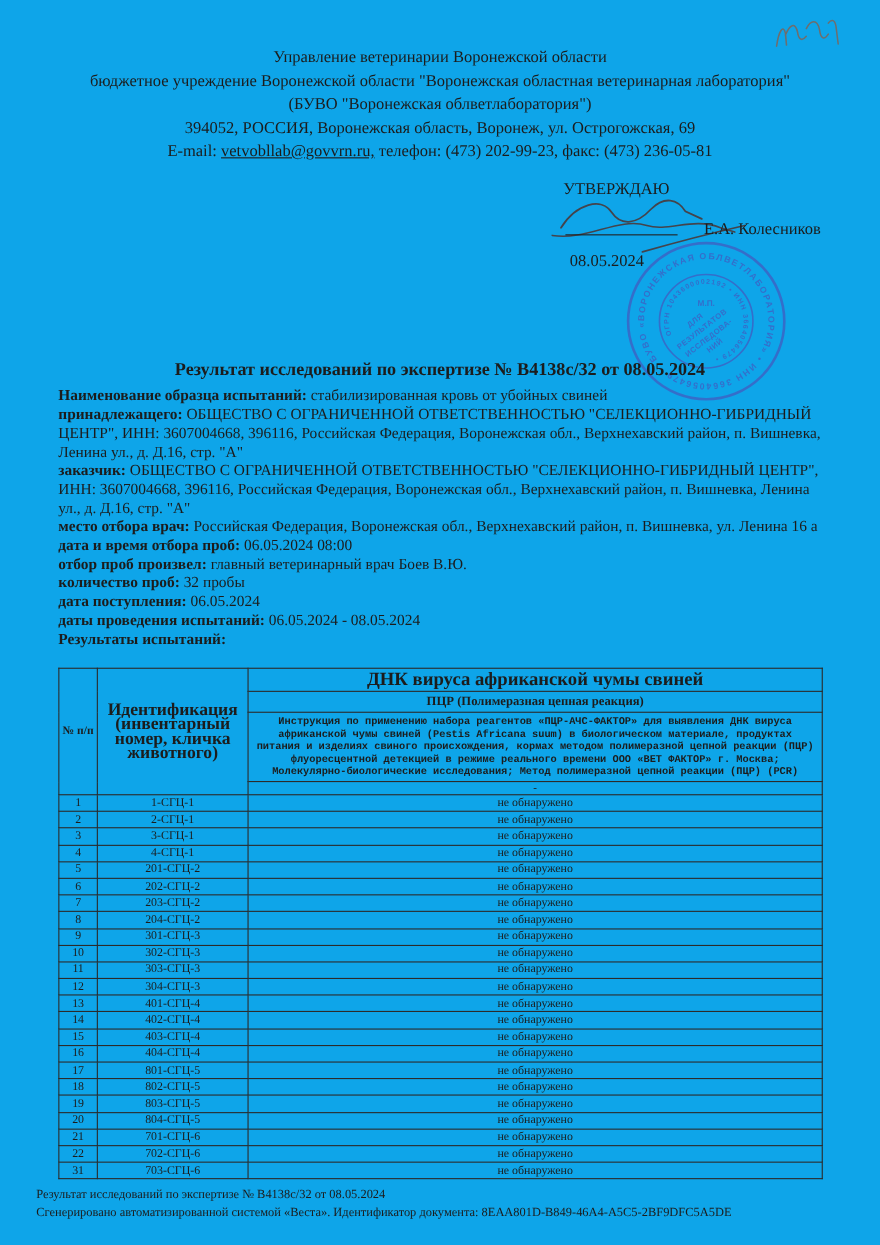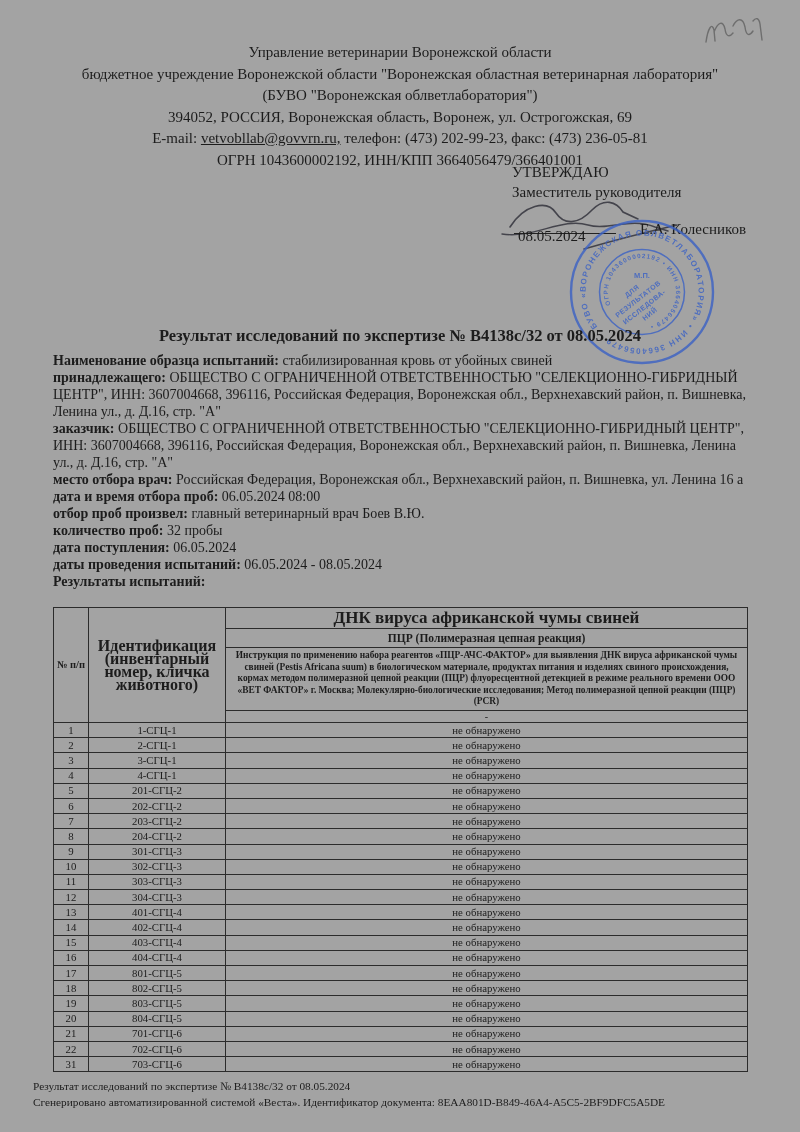--- a/index.html
+++ b/index.html
@@ -1,30 +1,30 @@
 <!DOCTYPE html>
 <html><head>
 <meta charset="utf-8">
 <style>
   html,body{margin:0;padding:0;background:#e8e8e6;}
   #page{
     position:relative;width:800px;height:1132px;margin:0 auto;
-    background:#a3a3a3;overflow:hidden;color:#1c1c1c;
+    background:#0ea5e9;overflow:hidden;color:#1c1c1c;
     font-family:"Liberation Serif","DejaVu Serif",serif;
   }
   
   .letterhead{position:absolute;top:42px;left:0;width:800px;text-align:center;
     font-size:15px;line-height:21.5px;}
   .letterhead .email-link{text-decoration:underline;text-align:center;}
   
   .approval{position:absolute;top:162px;left:512px;width:250px;font-size:15px;line-height:20px;}
   .approval .sig-row{position:relative;margin-top:3px;height:30px;}
   .approval .sig-line{position:absolute;left:2px;top:28px;width:102px;border-bottom:1.4px solid #222;}
   .approval .sig-name{position:absolute;left:128px;top:14px;white-space:nowrap;}
-  .approval .sig-date{position:absolute;left:6px;top:21px;}
+  .approval .sig-date{position:absolute;left:6px;top:43px;}
   .sig-svg{position:absolute;left:-20px;top:-18px;pointer-events:none;}
   
   .corner-mark{position:absolute;left:692px;top:8px;}
   
   .stamp{position:absolute;left:562px;top:212px;opacity:.82;}
   .stamp circle{fill:none;stroke:#3d63c4;}
   .st-c1{stroke-width:2.4px;}
   .st-c2{stroke-width:1.5px;}
   .st-ring{font-family:"Liberation Sans","DejaVu Sans",sans-serif;font-size:8px;font-weight:bold;
     letter-spacing:1.4px;fill:#3d63c4;}
@@ -42,21 +42,21 @@
   .field-line .bold,.field-line [data-name="field-label"]{font-weight:bold;}
   
   .rtable{position:absolute;top:607px;left:53px;}
   table{border-collapse:collapse;table-layout:fixed;width:695px;}
   th,td{border:1px solid #2b2b2b;padding:0 2px;overflow:hidden;}
   th{font-weight:bold;vertical-align:middle;}
   .h-num{width:30px;font-size:10.5px;line-height:12px;}
   .h-id{width:132px;font-size:16px;line-height:13px;}
   .h-test{height:20px;font-size:17px;}
   .h-method{height:18px;font-size:11.5px;margin-top:32px;}
-  .h-details{height:60px;font-size:9.4px;line-height:11.6px;font-weight:bold;padding:1px 6px;}
+  .h-details{height:60px;font-size:9.4px;line-height:11.6px;font-weight:bold;padding:1px 6px;font-family:Liberation Mono, monospace;}
   .h-units{height:11px;font-size:10px;line-height:10px;font-weight:normal;}
   tbody td{height:14.2px;font-size:10.8px;line-height:13px;text-align:center;}
   
   .footer{position:absolute;top:1078px;left:33px;width:740px;font-size:11.3px;line-height:16px;}
 </style>
 </head>
 <body>
 
 <div id="page" data-name="scanned-document-page">
 
@@ -68,26 +68,24 @@
   <div class="letterhead" data-name="letterhead">
     <div data-name="letterhead-org-line1">Управление ветеринарии Воронежской области</div>
     <div data-name="letterhead-org-line2">бюджетное учреждение Воронежской области "Воронежская областная ветеринарная лаборатория"</div>
     <div data-name="letterhead-org-line3">(БУВО "Воронежская облветлаборатория")</div>
     <div data-name="letterhead-address">394052, РОССИЯ, Воронежская область, Воронеж, ул. Острогожская, 69</div>
     <div data-name="letterhead-contacts">
       <span data-name="email-label">E-mail:</span>
       <span class="email-link" data-name="email-link">vetvobllab@govvrn.ru,</span>
       <span data-name="phone-fax">телефон: (473) 202-99-23, факс: (473) 236-05-81</span>
     </div>
-    <div data-name="letterhead-ogrn-inn">ОГРН 1043600002192, ИНН/КПП 3664056479/366401001</div>
   </div>
 
   <div class="approval" data-name="approval-block">
     <div data-name="approve-word">УТВЕРЖДАЮ</div>
-    <div data-name="approver-position">Заместитель руководителя</div>
     <div class="sig-row" data-name="signature-row">
       <svg class="sig-svg" width="250" height="70" viewBox="0 0 250 70" data-name="handwritten-signature">
         <path d="M18,40 C32,18 55,12 64,26 C72,38 86,38 100,23 C112,11 124,14 131,25 L146,32" fill="none" stroke="#44444c" stroke-width="1.6" stroke-linecap="round"></path>
         <path d="M10,47 C42,52 70,30 96,38 C116,44 138,30 163,40 L176,44" fill="none" stroke="#44444c" stroke-width="1.4" stroke-linecap="round"></path>
         <path d="M92,62 C120,54 150,46 185,38" fill="none" stroke="#44444c" stroke-width="1.5" stroke-linecap="round"></path>
       </svg>
       <span class="sig-line" data-name="signature-line"></span>
       <span class="sig-name" data-name="approver-name">Е.А. Колесников</span>
       <span class="sig-date" data-name="approval-date">08.05.2024</span>
     </div>

